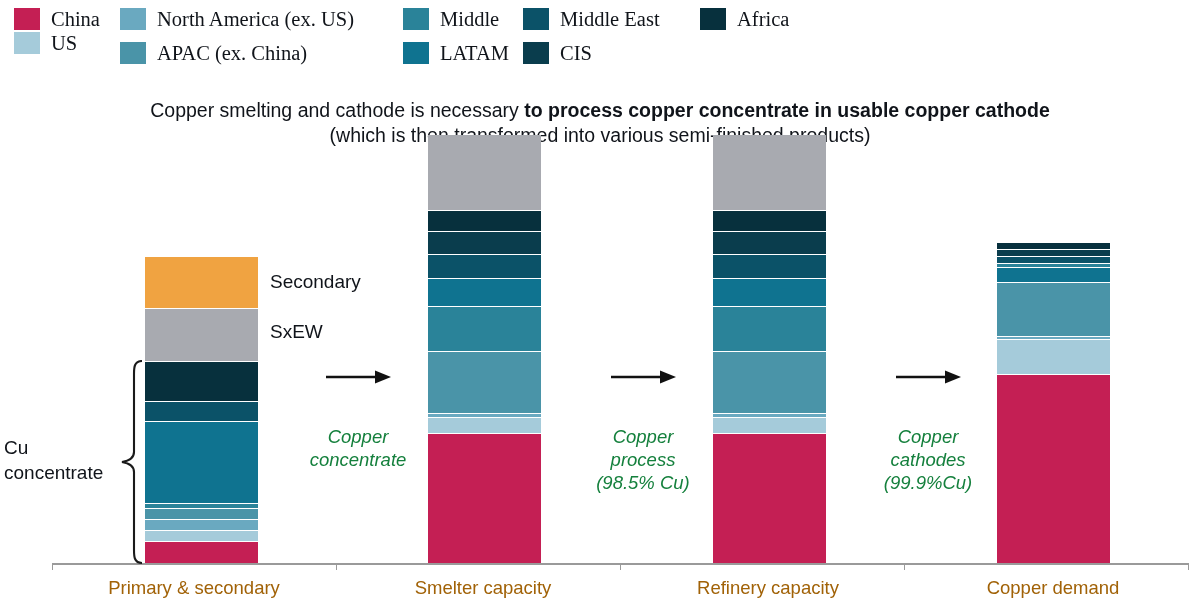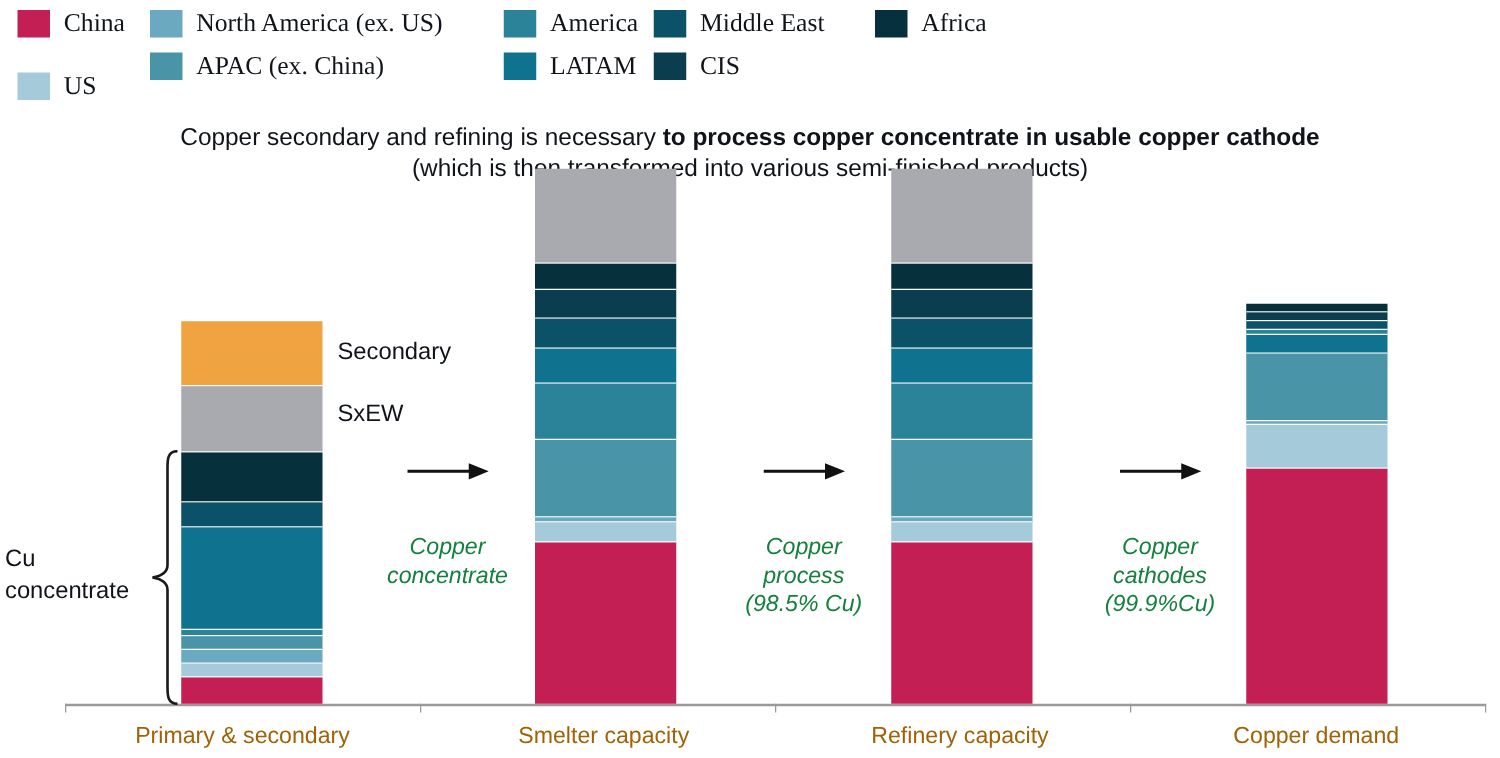--- a/index.html
+++ b/index.html
@@ -39,56 +39,56 @@
   .braceLab{position:absolute;font-size:19px;line-height:25px;color:#10141a;}
 </style>
 </head>
 <body>
 
 <div id="legend">
     <div class="lg-item" style="left: 14px; top: 8px;">
       <span class="lg-sw" style="background: rgb(196, 31, 84);"></span>
       <span class="lg-tx">China</span>
     </div>
-    <div class="lg-item" style="left: 14px; top: 58px;">
+    <div class="lg-item" style="left: 14px; top: 32px;">
       <span class="lg-sw" style="background: rgb(165, 203, 218);"></span>
       <span class="lg-tx">US</span>
     </div>
     <div class="lg-item" style="left: 120px; top: 8px;">
       <span class="lg-sw" style="background: rgb(106, 169, 192);"></span>
       <span class="lg-tx">North America (ex. US)</span>
     </div>
     <div class="lg-item" style="left: 120px; top: 42px;">
       <span class="lg-sw" style="background: rgb(74, 148, 168);"></span>
       <span class="lg-tx">APAC (ex. China)</span>
     </div>
     <div class="lg-item" style="left: 403px; top: 8px;">
       <span class="lg-sw" style="background: rgb(42, 131, 153);"></span>
-      <span class="lg-tx">America</span>
+      <span class="lg-tx">Middle</span>
     </div>
     <div class="lg-item" style="left: 403px; top: 42px;">
       <span class="lg-sw" style="background: rgb(15, 115, 144);"></span>
       <span class="lg-tx">LATAM</span>
     </div>
     <div class="lg-item" style="left: 523px; top: 8px;">
       <span class="lg-sw" style="background: rgb(11, 82, 104);"></span>
       <span class="lg-tx">Middle East</span>
     </div>
     <div class="lg-item" style="left: 523px; top: 42px;">
       <span class="lg-sw" style="background: rgb(10, 61, 77);"></span>
       <span class="lg-tx">CIS</span>
     </div>
     <div class="lg-item" style="left: 700px; top: 8px;">
       <span class="lg-sw" style="background: rgb(7, 48, 61);"></span>
       <span class="lg-tx">Africa</span>
     </div>
   </div>
 
 <div id="title">
-  <div class="tl"><span>Copper secondary and refining is necessary </span><b>to process copper concentrate in usable copper cathode</b></div>
+  <div class="tl"><span>Copper smelting and cathode is necessary </span><b>to process copper concentrate in usable copper cathode</b></div>
   <div class="tl">(which is then transformed into various semi-finished products)</div>
 </div>
 
 <div id="plot">
 
   <div class="axis"></div>
   <div class="tick" style="left:52px;"></div>
   <div class="tick" style="left:336px;"></div>
   <div class="tick" style="left:620px;"></div>
   <div class="tick" style="left:904px;"></div>

